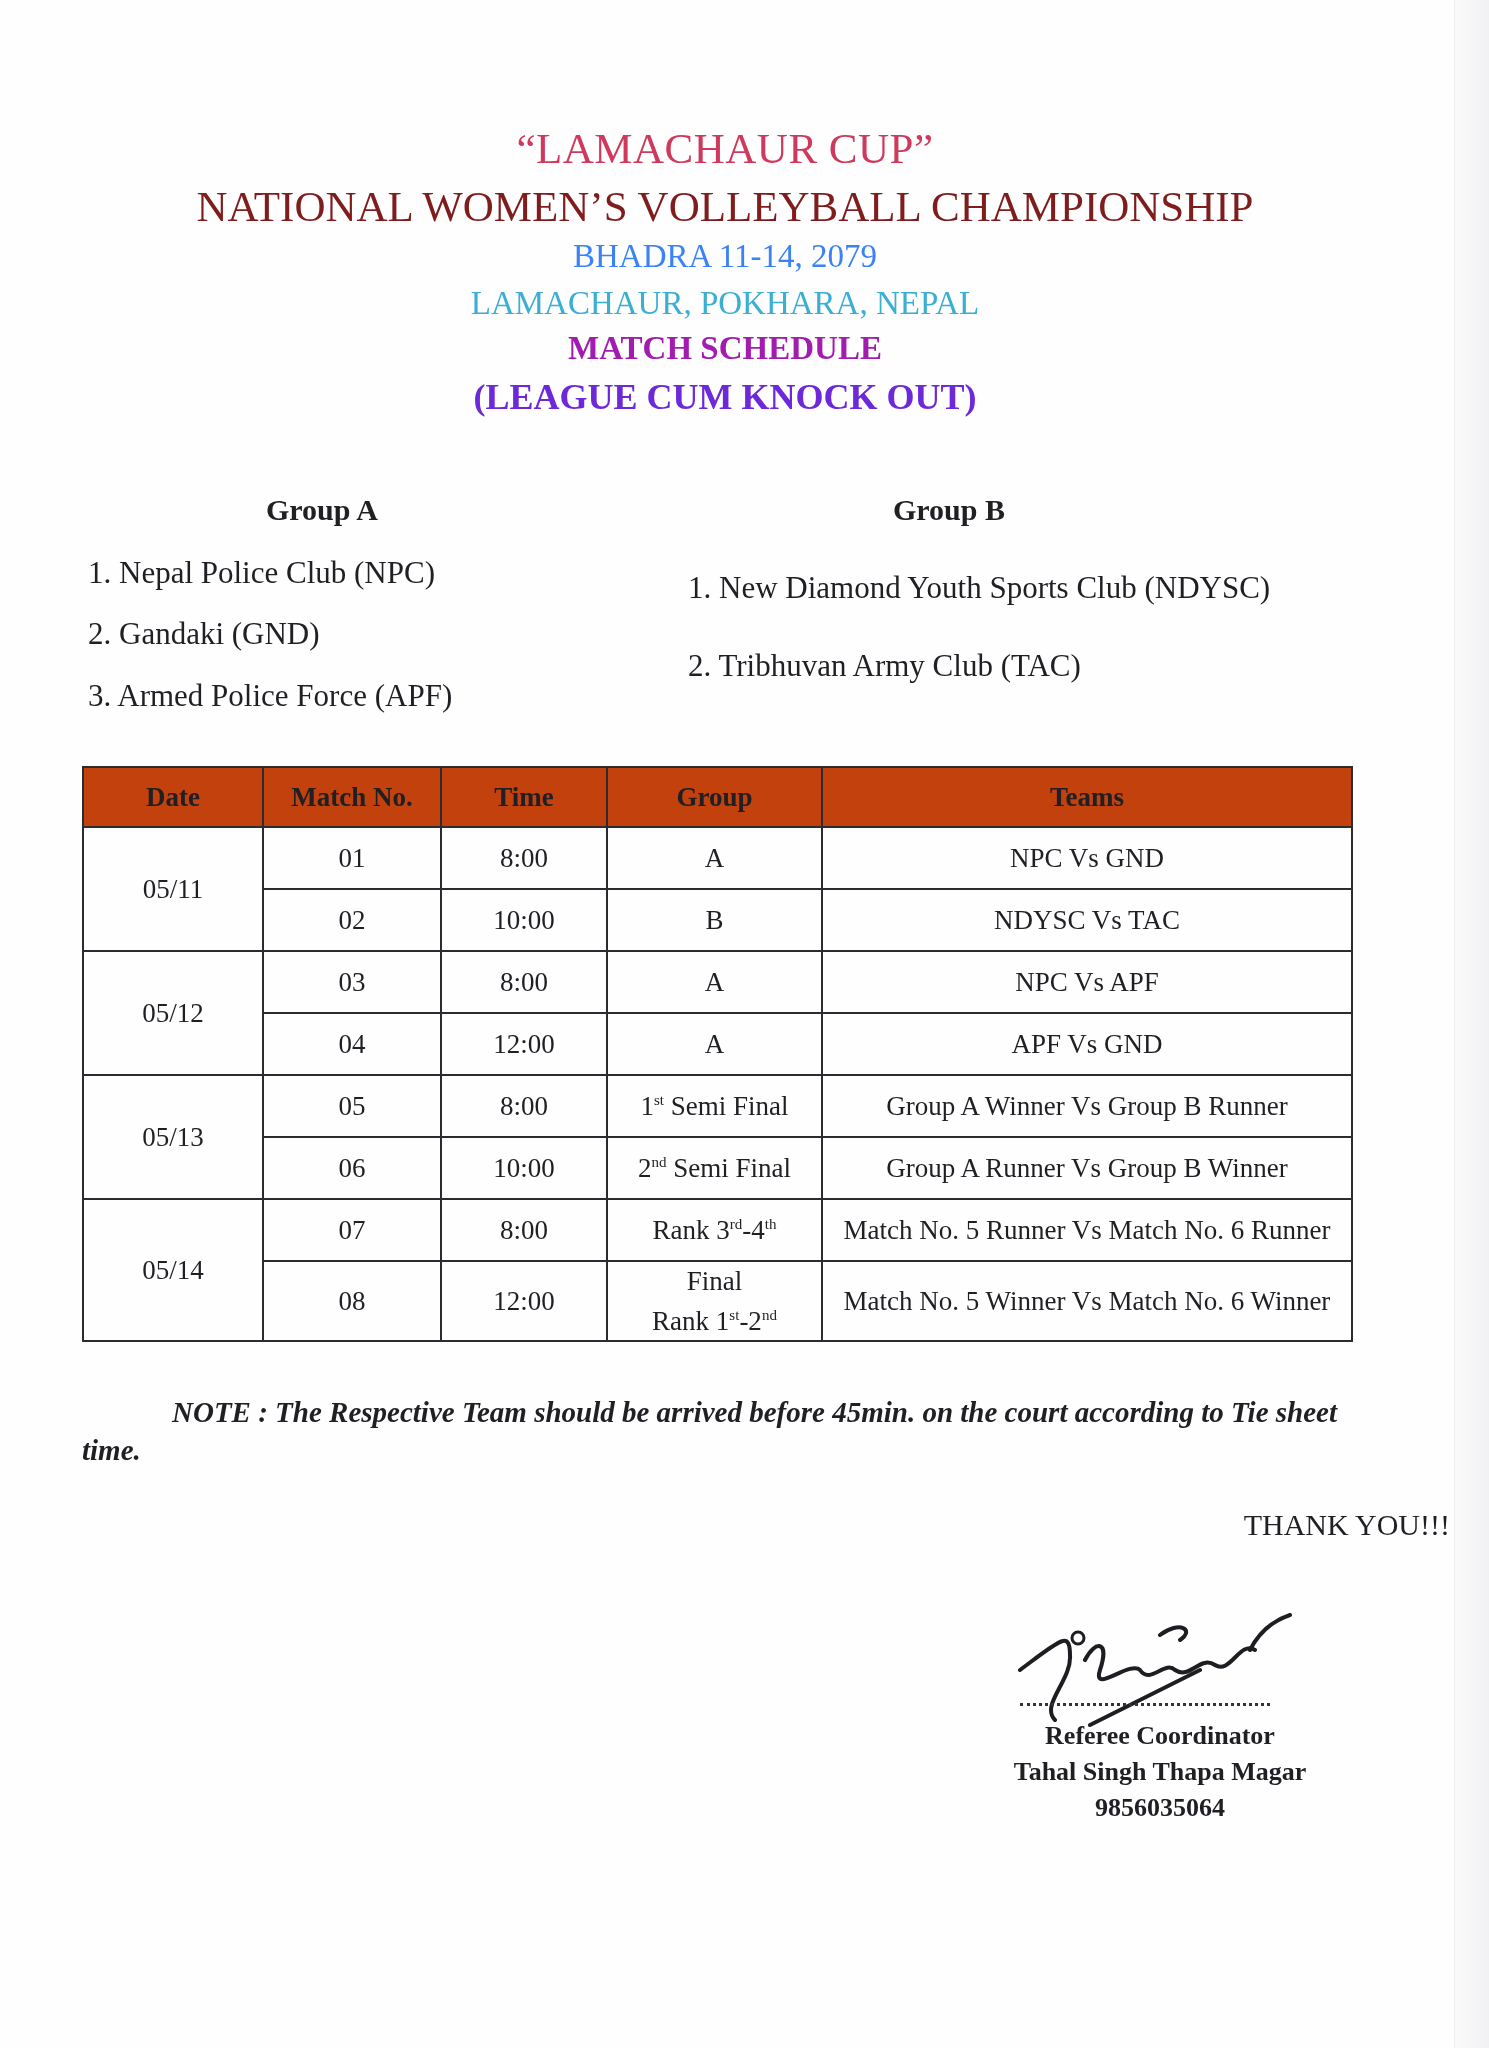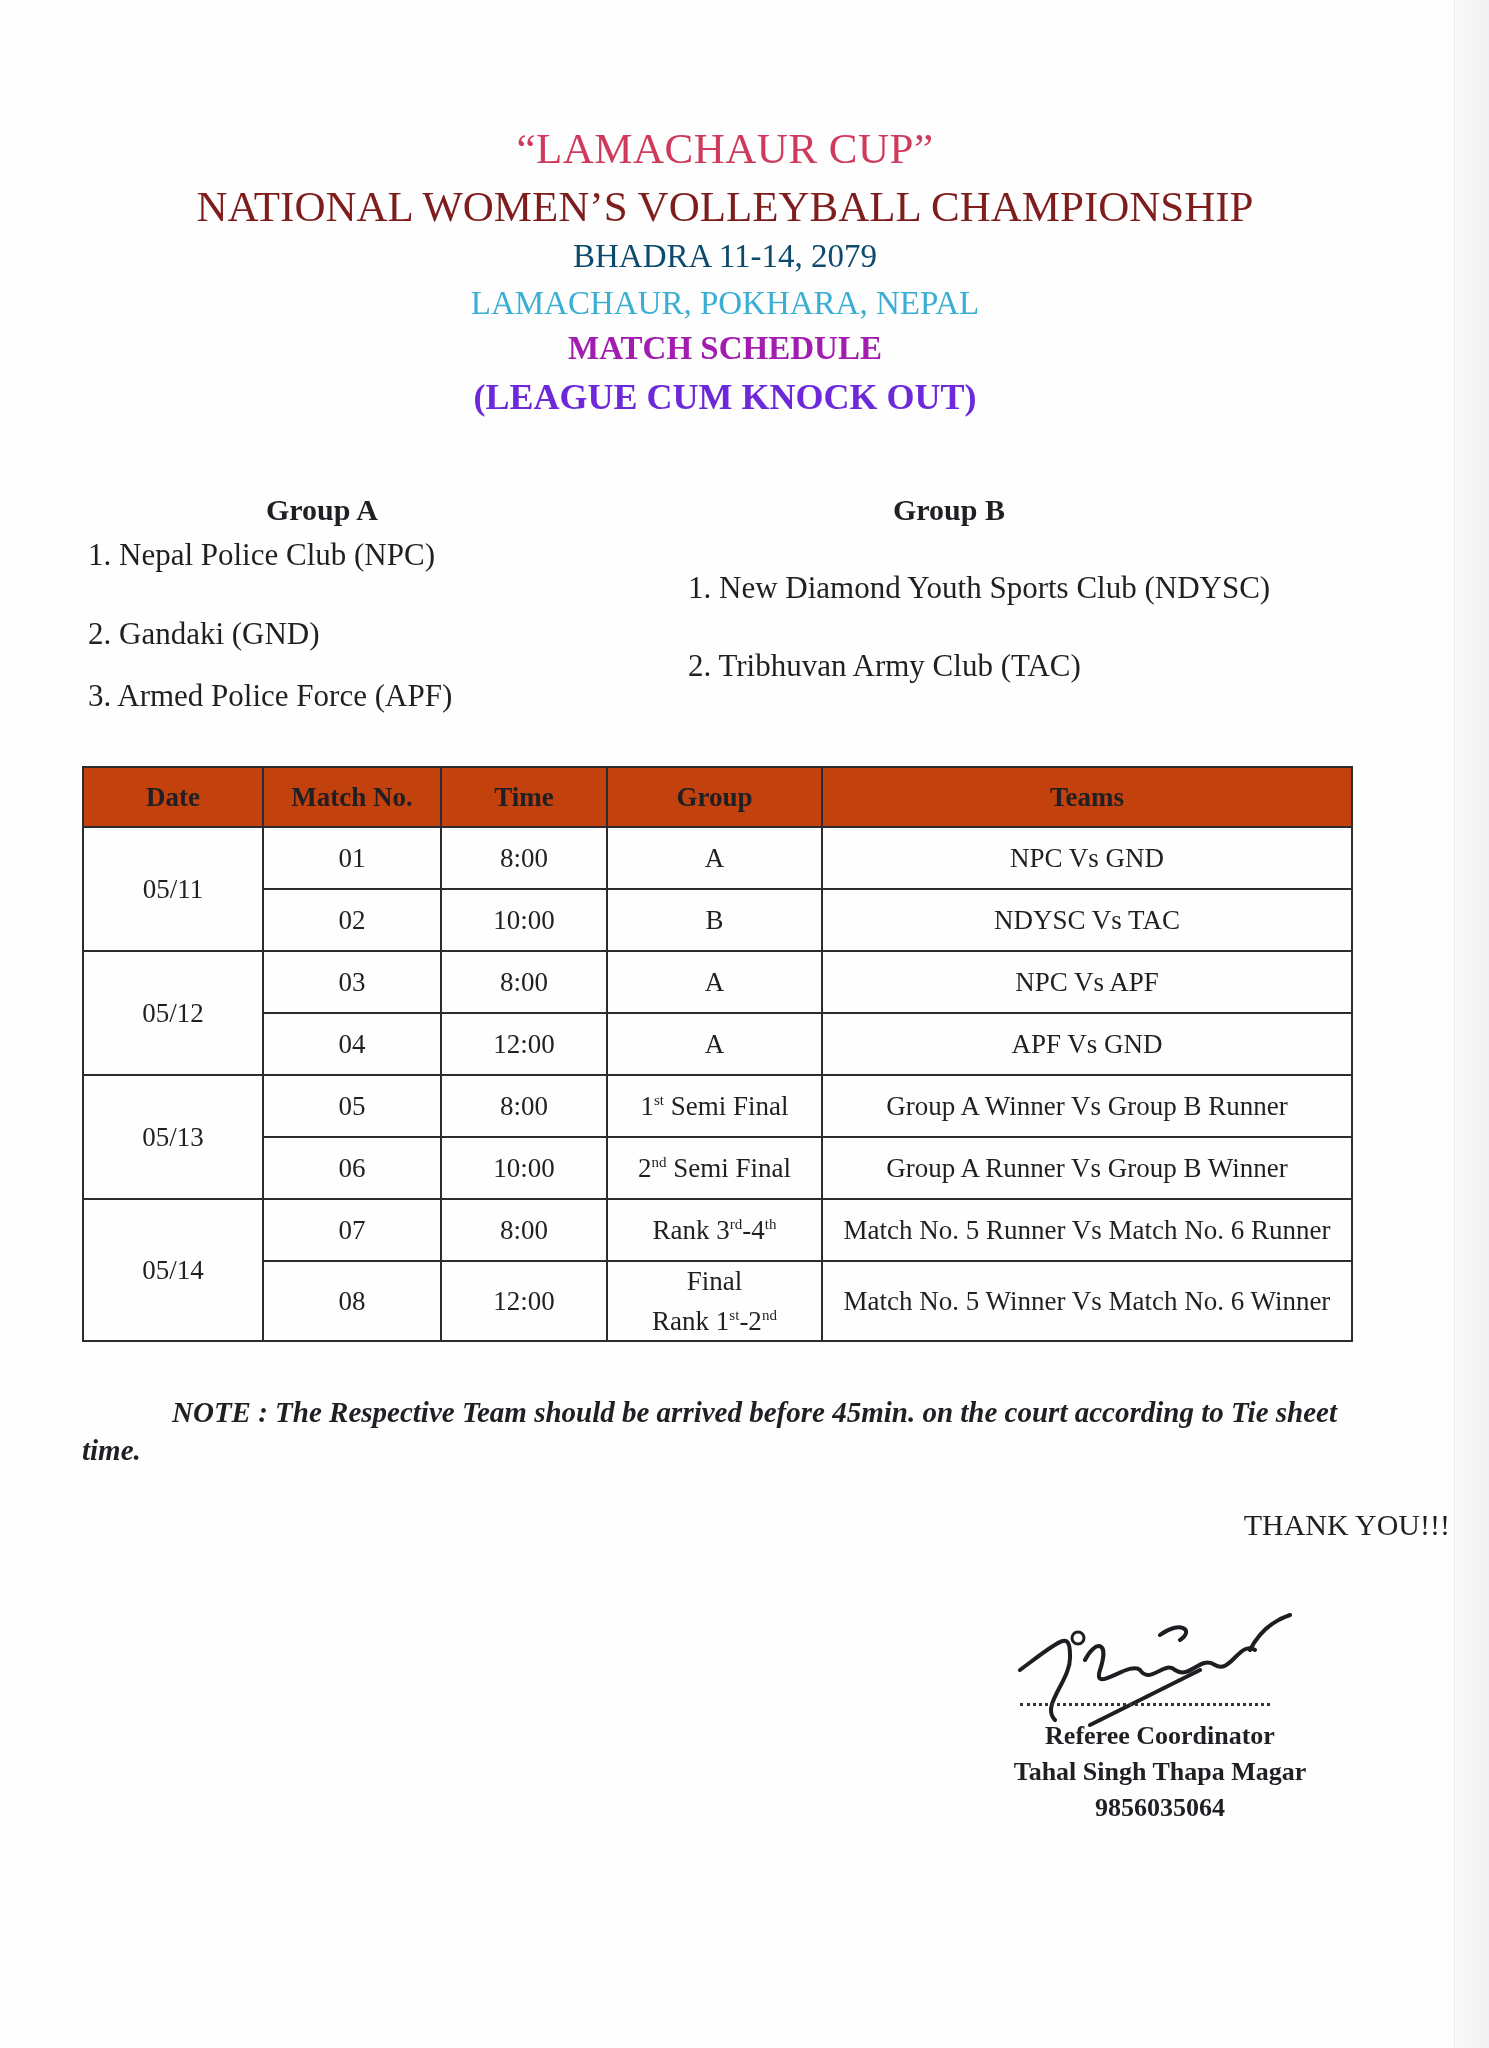--- a/index.html
+++ b/index.html
@@ -4,21 +4,21 @@
 <style>
   html, body { margin:0; padding:0; }
   body {
     width:1489px; height:2048px; background:#fefefe; position:relative; overflow:hidden;
     font-family:"Liberation Serif","DejaVu Serif",serif; color:#1f1f24;
   }
   .page-edge { position:absolute; top:0; right:0; width:34px; height:2048px; background:linear-gradient(to right,#fafafa,#f1f1f3); border-left:1px solid #ececee; }
   .center { position:absolute; left:0; width:1450px; text-align:center; }
   .title1 { top:124px; font-size:43px; color:#cf3a5c; letter-spacing:0.5px; }
   .title2 { top:182px; font-size:43px; color:#7f1d1d; }
-  .sub1 { top:238px; font-size:33px; color:#0c4a6e; }
+  .sub1 { top:238px; font-size:33px; color:#3b82f6; }
   .sub2 { top:285px; font-size:33px; color:#3aaed3; }
   .sub3 { top:330px; font-size:33px; color:#a21caf; font-weight:bold; }
   .sub4 { top:376px; font-size:36px; color:#6d28d9; font-weight:bold; }
 
   .group-head { position:absolute; font-size:30px; font-weight:bold; }
   .gA-head { left:266px; top:493px; }
   .gB-head { left:893px; top:493px; }
   .team { position:absolute; font-size:31px; }
 
   table.sched {
@@ -49,21 +49,21 @@
 <div class="page-edge"></div>
 
 <div class="center title1">“LAMACHAUR CUP”</div>
 <div class="center title2">NATIONAL WOMEN’S VOLLEYBALL CHAMPIONSHIP</div>
 <div class="center sub1">BHADRA 11-14, 2079</div>
 <div class="center sub2">LAMACHAUR, POKHARA, NEPAL</div>
 <div class="center sub3">MATCH SCHEDULE</div>
 <div class="center sub4">(LEAGUE CUM KNOCK OUT)</div>
 
 <div class="group-head gA-head">Group A</div>
-<div class="team" style="left:88px; top:537px;">1. Nepal Police Club (NPC)</div>
+<div class="team" style="left:88px; top:555px;">1. Nepal Police Club (NPC)</div>
 <div class="team" style="left:88px; top:616px;">2. Gandaki (GND)</div>
 <div class="team" style="left:88px; top:678px;">3. Armed Police Force (APF)</div>
 
 <div class="group-head gB-head">Group B</div>
 <div class="team" style="left:688px; top:570px;">1. New Diamond Youth Sports Club (NDYSC)</div>
 <div class="team" style="left:688px; top:648px;">2. Tribhuvan Army Club (TAC)</div>
 
 <table class="sched">
   <thead>
     <tr>

